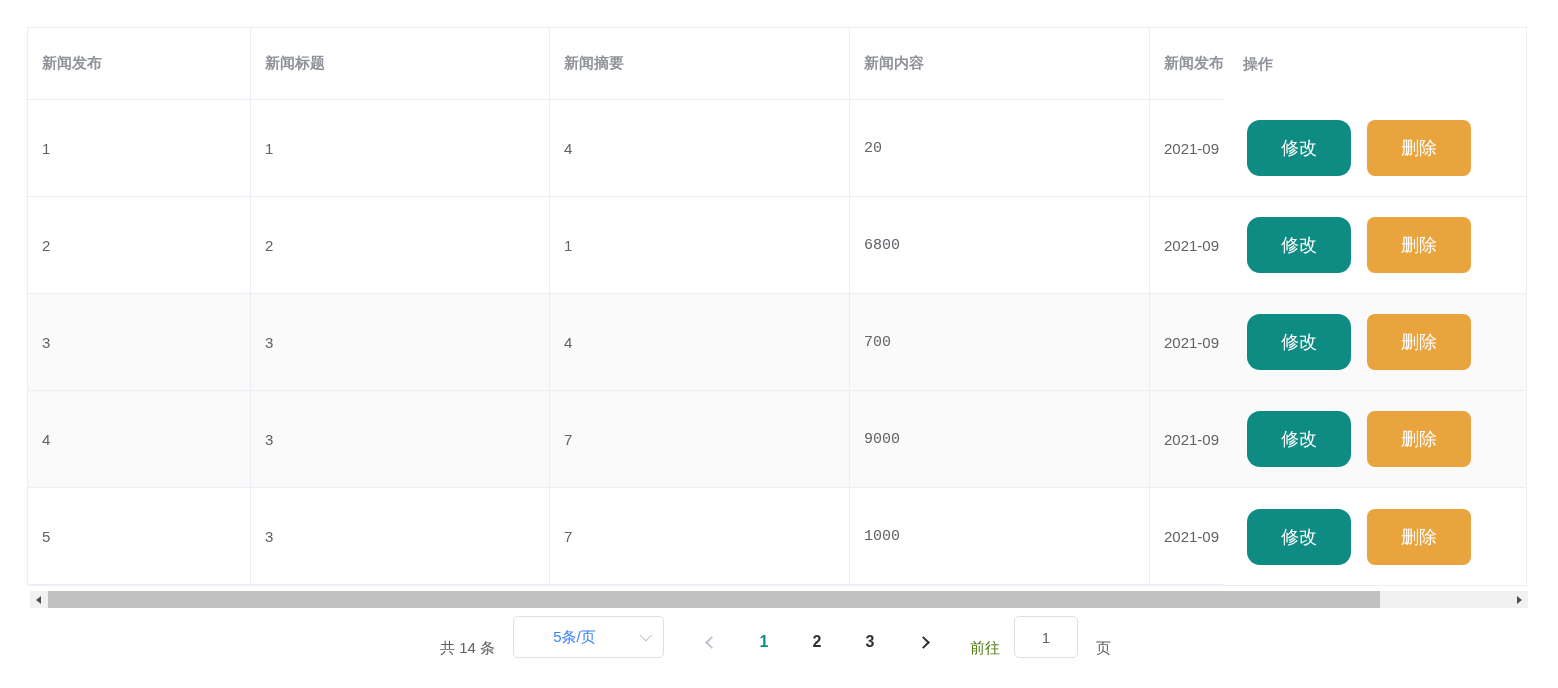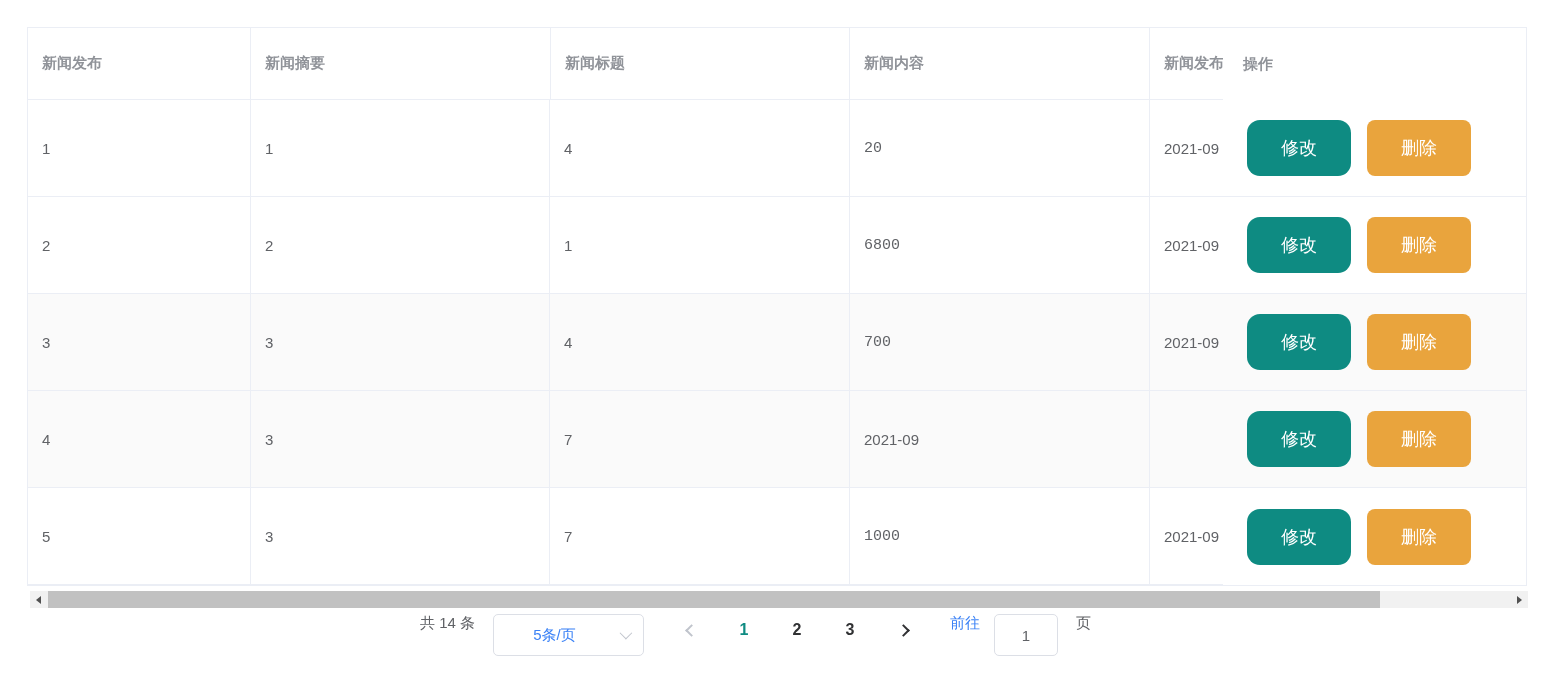--- a/index.html
+++ b/index.html
@@ -39,52 +39,52 @@
   .sb-btn { position:absolute; top:0; width:17px; height:17px; background:#f1f1f1;
     display:flex; align-items:center; justify-content:center; }
   .sb-left { left:0; } .sb-right { right:0; }
   .tri-l { width:0; height:0; border-top:4px solid transparent; border-bottom:4px solid transparent;
     border-right:5px solid #505050; }
   .tri-r { width:0; height:0; border-top:4px solid transparent; border-bottom:4px solid transparent;
     border-left:5px solid #505050; }
   .sb-thumb { position:absolute; left:18px; top:0; width:1332px; height:17px; background:#c1c1c1; }
 
   
-  .pager { position:absolute; left:420px; top:614px; height:44px; display:flex; align-items:flex-start; }
+  .pager { position:absolute; left:440px; top:614px; height:44px; display:flex; align-items:flex-end; }
   .pg-total { font-size:15px; color:#606266; margin-right:18px; white-space:nowrap; }
   .pg-select { position:relative; width:151px; height:42px; border:1px solid #dcdfe6; border-radius:5px;
     margin-right:31px; display:flex; align-items:center; justify-content:center; cursor:pointer; background:#fff; }
   .pg-select .val { font-size:15px; color:#3b82f6; padding-right:28px; }
   .chev-down { position:absolute; right:14px; top:15px; width:9px; height:9px;
     border-right:1.5px solid #c0c4cc; border-bottom:1.5px solid #c0c4cc; transform:rotate(45deg) translateY(-2px); }
   .pg-item { width:32px; height:32px; margin-right:21px; display:flex; align-items:center; justify-content:center;
     font-size:16px; font-weight:bold; color:#303133; cursor:pointer; }
   .pg-item.active { color:#0e8b82; }
   .arrow-box { width:32px; height:32px; margin-right:21px; display:flex; align-items:center; justify-content:center; cursor:pointer; }
   .chev-left { width:9px; height:9px; border-left:2px solid #c0c4cc; border-bottom:2px solid #c0c4cc;
     transform:rotate(45deg); }
   .chev-right { width:9px; height:9px; border-right:2px solid #303133; border-top:2px solid #303133;
     transform:rotate(45deg); }
-  .pg-goto { font-size:15px; color:#3b82f6; margin-left:31px; white-space:nowrap; }
+  .pg-goto { font-size:15px; color:#4d7c0f; margin-left:31px; white-space:nowrap; }
   .pg-input { width:64px; height:42px; margin-left:14px; border:1px solid #dcdfe6; border-radius:5px;
     text-align:center; font-size:15px; color:#606266; font-family:inherit; outline:none; }
   .pg-suffix { font-size:15px; color:#606266; margin-left:18px; }
 </style>
 </head>
 <body>
 
 <div class="page">
 
   <div class="table-wrap">
     <div class="scroll-area">
       <div class="inner">
         <div class="hrow">
           <div class="hcell c0">新闻发布</div>
+          <div class="hcell c1">新闻标题</div>
           <div class="hcell c2">新闻摘要</div>
-          <div class="hcell c1">新闻标题</div>
           <div class="hcell c3">新闻内容</div>
           <div class="hcell c4">新闻发布</div>
         </div>
         <div>
   <div class="trow">
     <div class="tcell c0">1</div>
     <div class="tcell c1">1</div>
     <div class="tcell c2">4</div>
     <div class="tcell c3">20</div>
     <div class="tcell c4">2021-09</div>
@@ -103,20 +103,21 @@
     <div class="tcell c1">3</div>
     <div class="tcell c2">4</div>
     <div class="tcell c3">700</div>
     <div class="tcell c4">2021-09</div>
   </div>
 
   <div class="trow striped">
     <div class="tcell c0">4</div>
     <div class="tcell c1">3</div>
     <div class="tcell c2">7</div>
+    <div class="tcell c3">9000</div>
     <div class="tcell c4">2021-09</div>
   </div>
 
   <div class="trow">
     <div class="tcell c0">5</div>
     <div class="tcell c1">3</div>
     <div class="tcell c2">7</div>
     <div class="tcell c3">1000</div>
     <div class="tcell c4">2021-09</div>
   </div>

